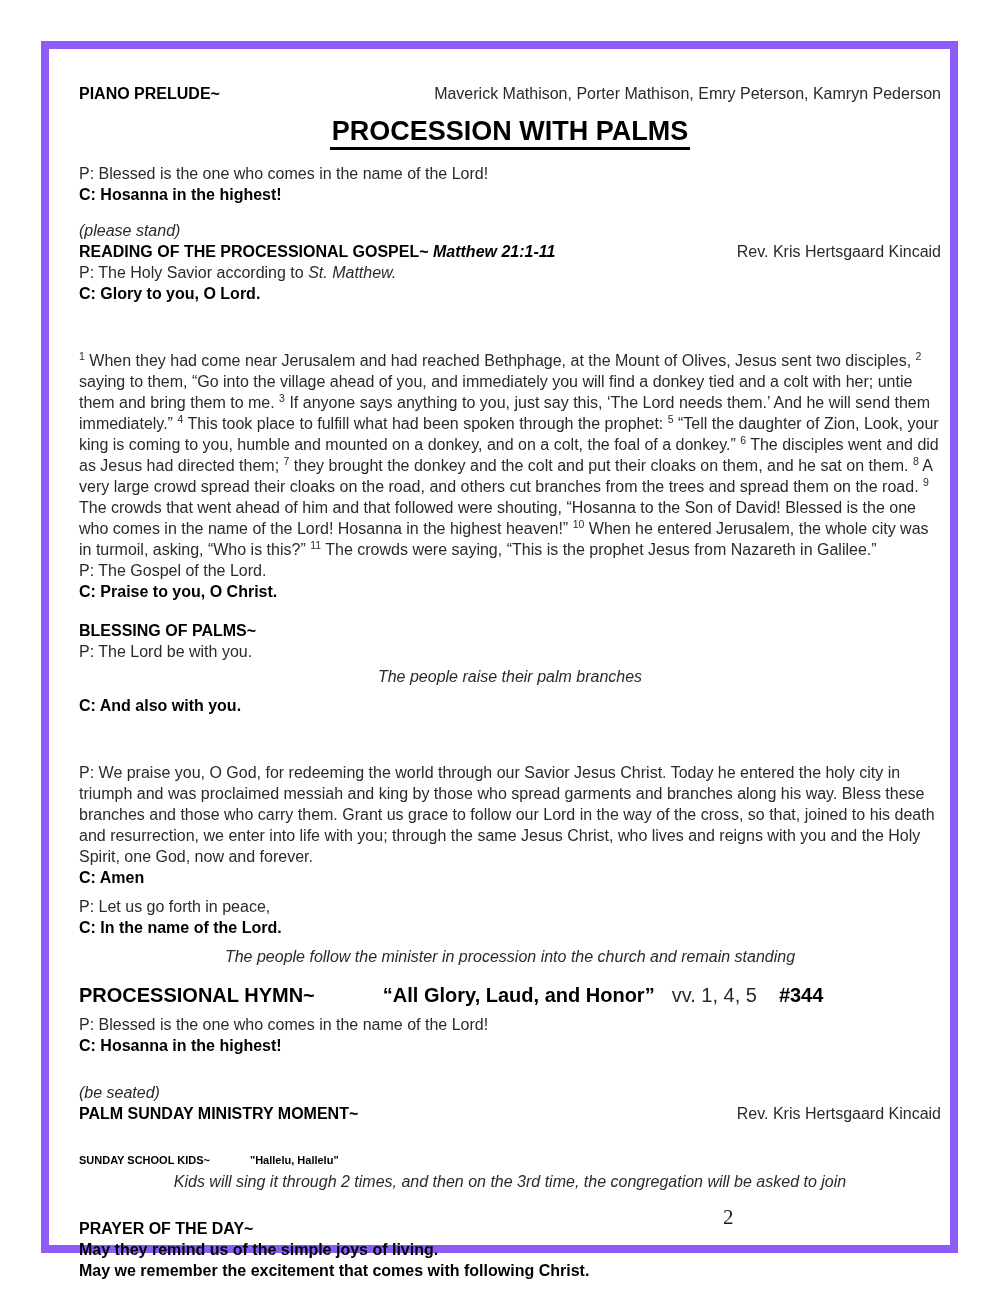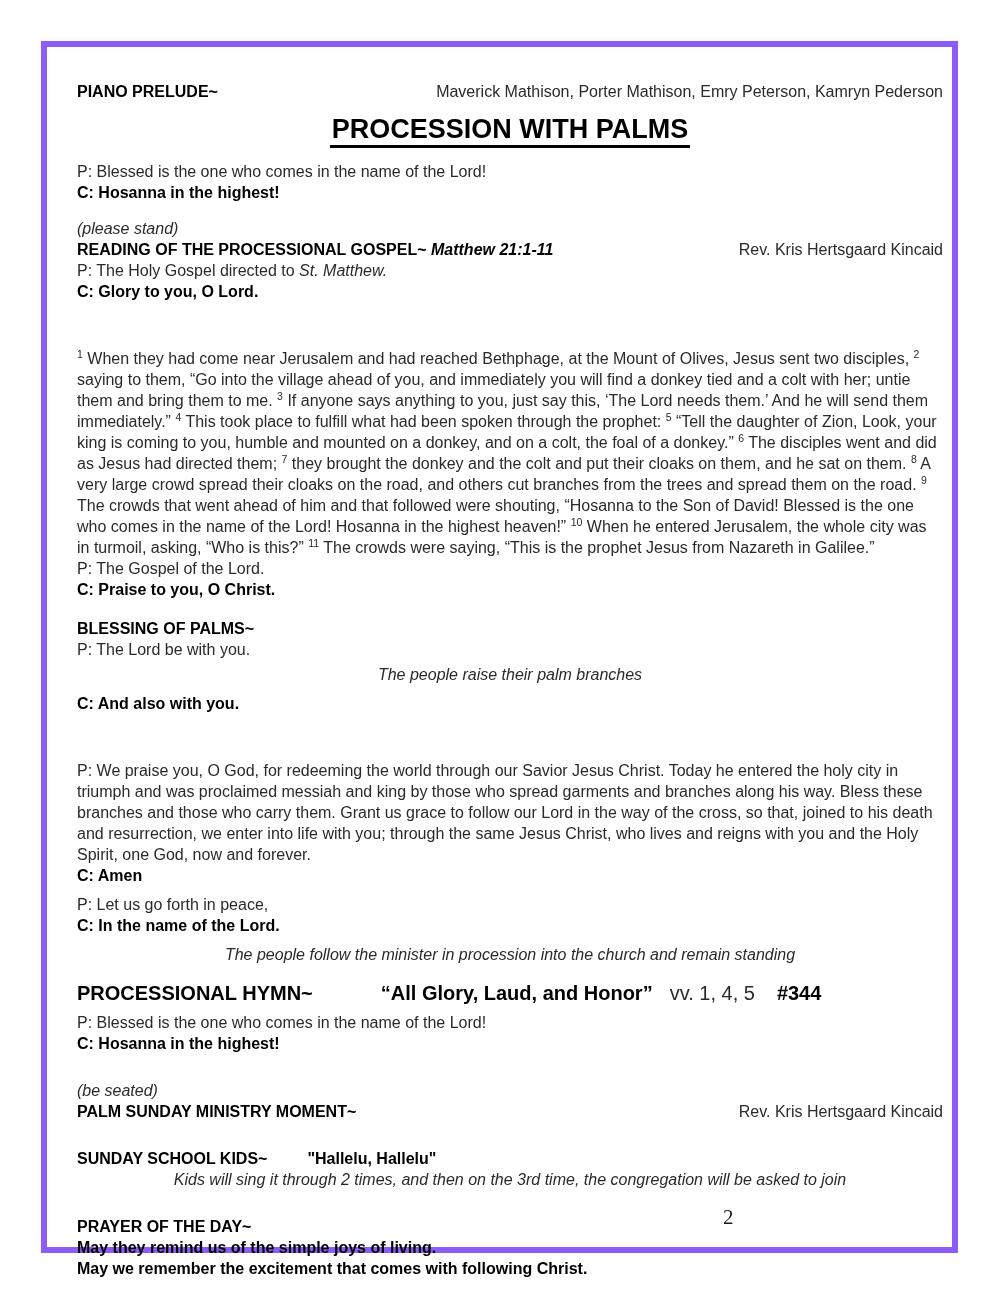--- a/index.html
+++ b/index.html
@@ -9,21 +9,21 @@
     background: #ffffff;
     font-family: "Liberation Sans", "DejaVu Sans", sans-serif;
     color: #2a2a2a;
     position: relative;
     overflow: hidden;
   }
   .frame {
     position: absolute;
     left: 41px; top: 41px;
     width: 917px; height: 1212px;
-    border: 6px solid #8b5cf6;
+    border: 8px solid #8b5cf6;
     padding: 34px 9px 0 30px;
   }
   .line, .para { margin: 0; font-size: 16px; line-height: 21px; }
   .para { text-align: left; margin-top: 46px; }
   .bold { font-weight: bold; color: #000; }
   .h { font-weight: bold; color: #000; }
   .italic { font-style: italic; }
   .row {
     display: flex; justify-content: space-between; align-items: baseline;
     font-size: 16px; line-height: 21px;
@@ -39,21 +39,21 @@
   sup { font-size: 10.5px; line-height: 0; vertical-align: super; }
   .gap-xs { margin-top: 4px; }
   .gap-sm { margin-top: 8px; }
   .gap-md { margin-top: 15px; }
   .gap-lg { margin-top: 18px; }
   .gap-xl { margin-top: 26px; }
   .hymn-row { display: flex; align-items: baseline; font-size: 20px; line-height: 21px; }
   .hymn-title { margin-left: 68px; }
   .hymn-vv { margin-left: 17px; }
   .hymn-num { margin-left: 22px; }
-  .school-row { display: flex; align-items: baseline; font-size: 16px; line-height: 21px; }
+  .school-row { display: flex; align-items: baseline; font-size: 11px; line-height: 21px; }
   .school-song { margin-left: 40px; }
   .rubric-below { margin-bottom: 8px; }
   .pagenum {
     position: absolute; left: 723px; top: 1205px;
     font-family: "Liberation Serif", "DejaVu Serif", serif;
     font-size: 21px; color: #1a1a1a;
   }
 </style>
 </head>
 <body>
@@ -76,21 +76,21 @@
     <p class="line italic gap-md">(please stand)</p>
 
     <div class="row">
       <span>
         <span class="h">READING OF THE PROCESSIONAL GOSPEL~</span>
         <span class="h italic">Matthew 21:1-11</span>
       </span>
       <span class="names">Rev. Kris Hertsgaard Kincaid</span>
     </div>
 
-    <p class="line"><span>P: The Holy Gospel directed to </span><span class="italic">St. Matthew.</span></p>
+    <p class="line"><span>P: The Holy Savior according to </span><span class="italic">St. Matthew.</span></p>
     <p class="line bold">C: Glory to you, O Lord.</p>
 
     <p class="para">
       <sup>1</sup> <span>When they had come near Jerusalem and had reached Bethphage, at the Mount of Olives, Jesus sent two disciples,</span>
       <sup>2</sup> <span>saying to them, “Go into the village ahead of you, and immediately you will find a donkey tied and a colt with her; untie them and bring them to me.</span>
       <sup>3</sup> <span>If anyone says anything to you, just say this, ‘The Lord needs them.’ And he will send them immediately.”</span>
       <sup>4</sup> <span>This took place to fulfill what had been spoken through the prophet:</span>
       <sup>5</sup> <span>“Tell the daughter of Zion, Look, your king is coming to you, humble and mounted on a donkey, and on a colt, the foal of a donkey.”</span>
       <sup>6</sup> <span>The disciples went and did as Jesus had directed them;</span>
       <sup>7</sup> <span>they brought the donkey and the colt and put their cloaks on them, and he sat on them.</span>

